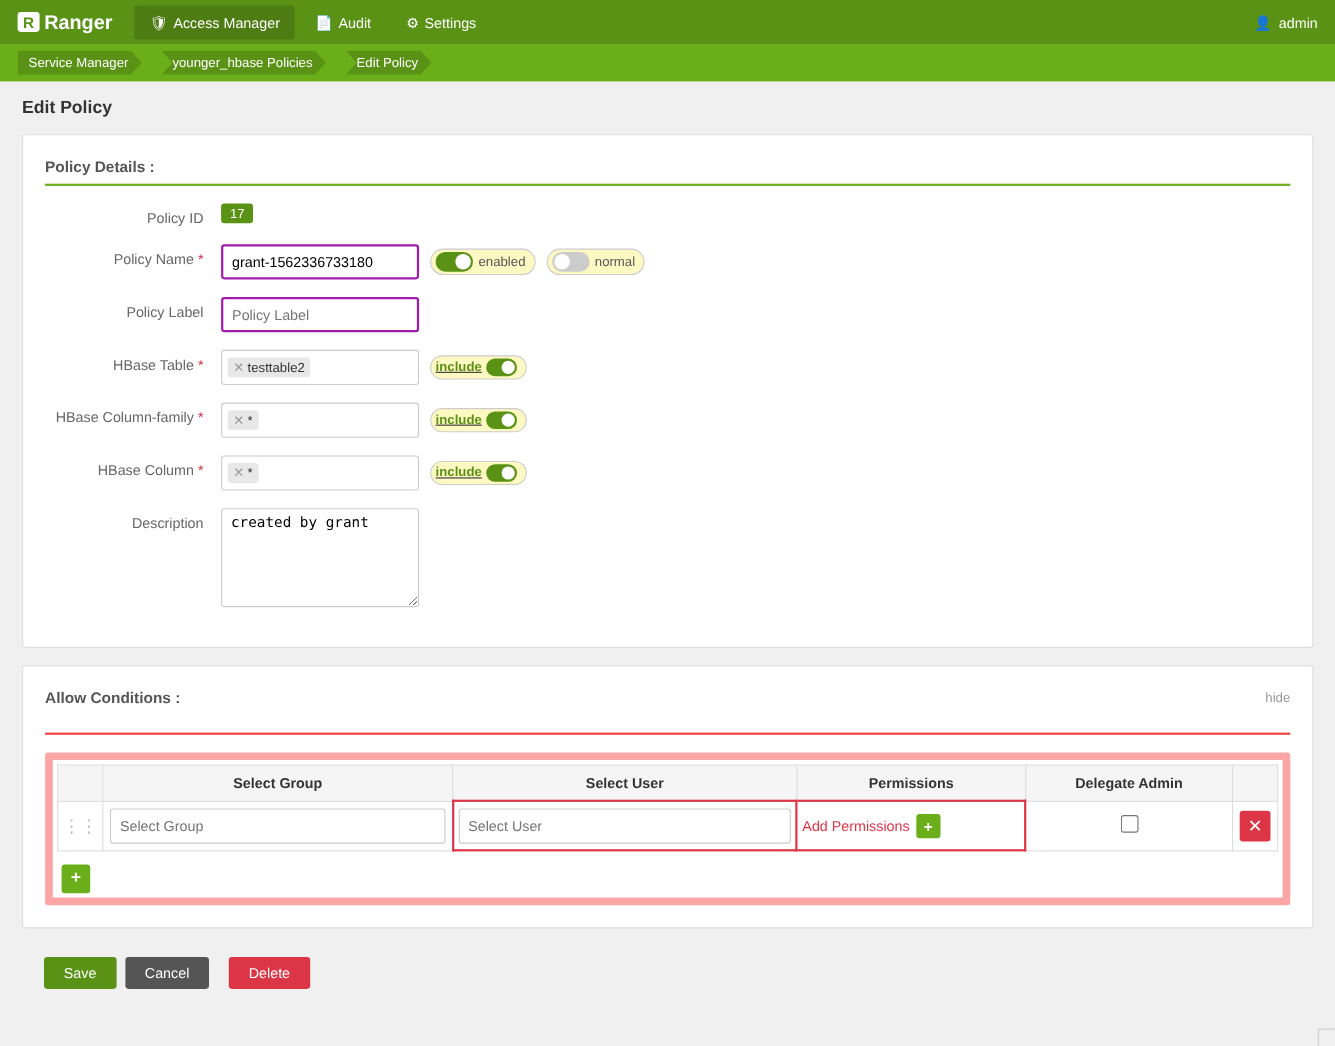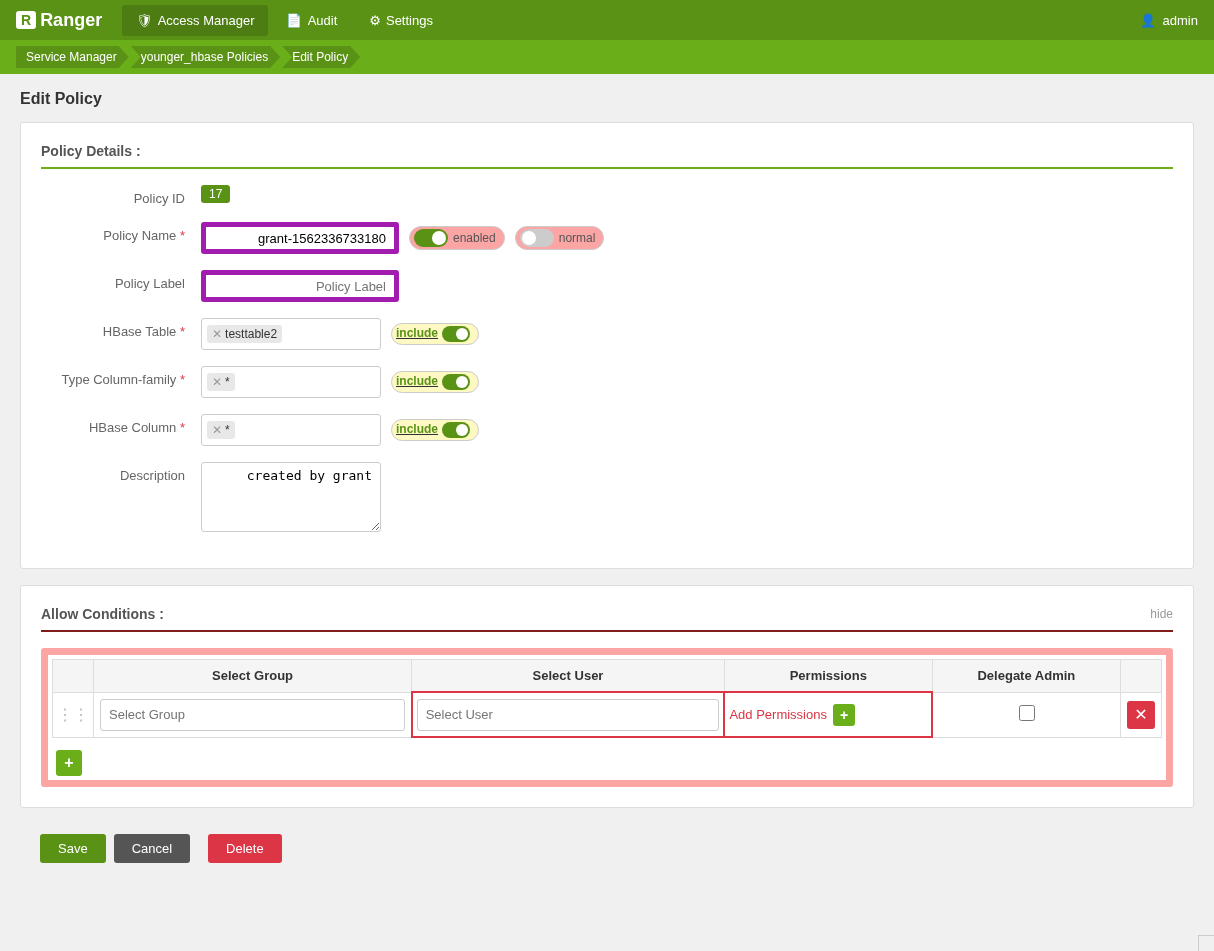--- a/index.html
+++ b/index.html
@@ -55,21 +55,21 @@
       color: #fff;
       font-size: 13px;
     }
 
     
     .breadcrumb-bar {
       background: #6aaf1a;
       padding: 6px 16px;
       display: flex;
       align-items: center;
-      gap: 0;
+      gap: 16px;
     }
     .breadcrumb-item {
       background: #5a9216;
       color: #fff;
       padding: 4px 12px 4px 10px;
       font-size: 12px;
       clip-path: polygon(0 0, calc(100% - 10px) 0, 100% 50%, calc(100% - 10px) 100%, 0 100%, 10px 50%);
       margin-right: 2px;
       cursor: pointer;
     }
@@ -124,39 +124,37 @@
     .form-control {
       flex: 1;
       display: flex;
       align-items: center;
       gap: 10px;
       flex-wrap: wrap;
     }
 
     
     .input-field {
-      border: 5px solid #a21caf;
+      border: 2px solid #a21caf;
       border-radius: 3px;
       padding: 5px 8px;
       font-size: 13px;
       height: 32px;
-      width: 198px;
+      width: 180px;
       outline: none;
-      text-align: right;
     }
     .textarea-field {
       border: 1px solid #ccc;
       border-radius: 3px;
       padding: 5px 8px;
       font-size: 13px;
       width: 180px;
-      height: 70px;
+      height: 90px;
       resize: vertical;
       outline: none;
-      text-align: right;
     }
 
     
     .tag-input {
       border: 1px solid #ccc;
       border-radius: 3px;
       padding: 3px 5px;
       display: flex;
       align-items: center;
       gap: 4px;
@@ -192,21 +190,21 @@
       background: #5a9216;
       color: #fff;
       padding: 2px 8px;
       border-radius: 3px;
       font-size: 12px;
     }
     .toggle-wrap {
       display: flex;
       align-items: center;
       gap: 5px;
-      background: #fca5a5;
+      background: #fef9c3;
       border: 1px solid #ccc;
       border-radius: 20px;
       padding: 2px 8px 2px 4px;
       font-size: 12px;
     }
     .toggle-switch {
       width: 34px;
       height: 18px;
       border-radius: 9px;
       position: relative;
@@ -250,22 +248,22 @@
       background: #fff;
       border: 1px solid #ddd;
       border-radius: 3px;
       padding: 20px;
       margin-bottom: 16px;
     }
     .allow-section-header {
       display: flex;
       justify-content: space-between;
       align-items: center;
-      border-bottom: 2px solid #7f1d1d;
-      padding-bottom: 8px;
+      border-bottom: 2px solid #ef4444;
+      padding-bottom: 24px;
       margin-bottom: 16px;
     }
     .hide-link {
       color: #999;
       font-size: 12px;
       cursor: pointer;
       text-decoration: none;
     }
 
     
@@ -537,21 +535,21 @@
           <span class="include-label">include</span>
           <div class="toggle-switch on" style="width:28px;height:16px;">
             <div class="toggle-knob" style="width:12px;height:12px;"></div>
           </div>
         </div>
       </div>
     </div>
 
     <div class="form-row">
       <div class="form-label">
-        <span>Type Column-family</span>
+        <span>HBase Column-family</span>
         <span style="color:#dc3545;"> *</span>
       </div>
       <div class="form-control">
         <div class="tag-input">
           <span class="tag">
             <span class="tag-close">✕</span>
             <span>*</span>
           </span>
         </div>
         <div class="include-toggle">

